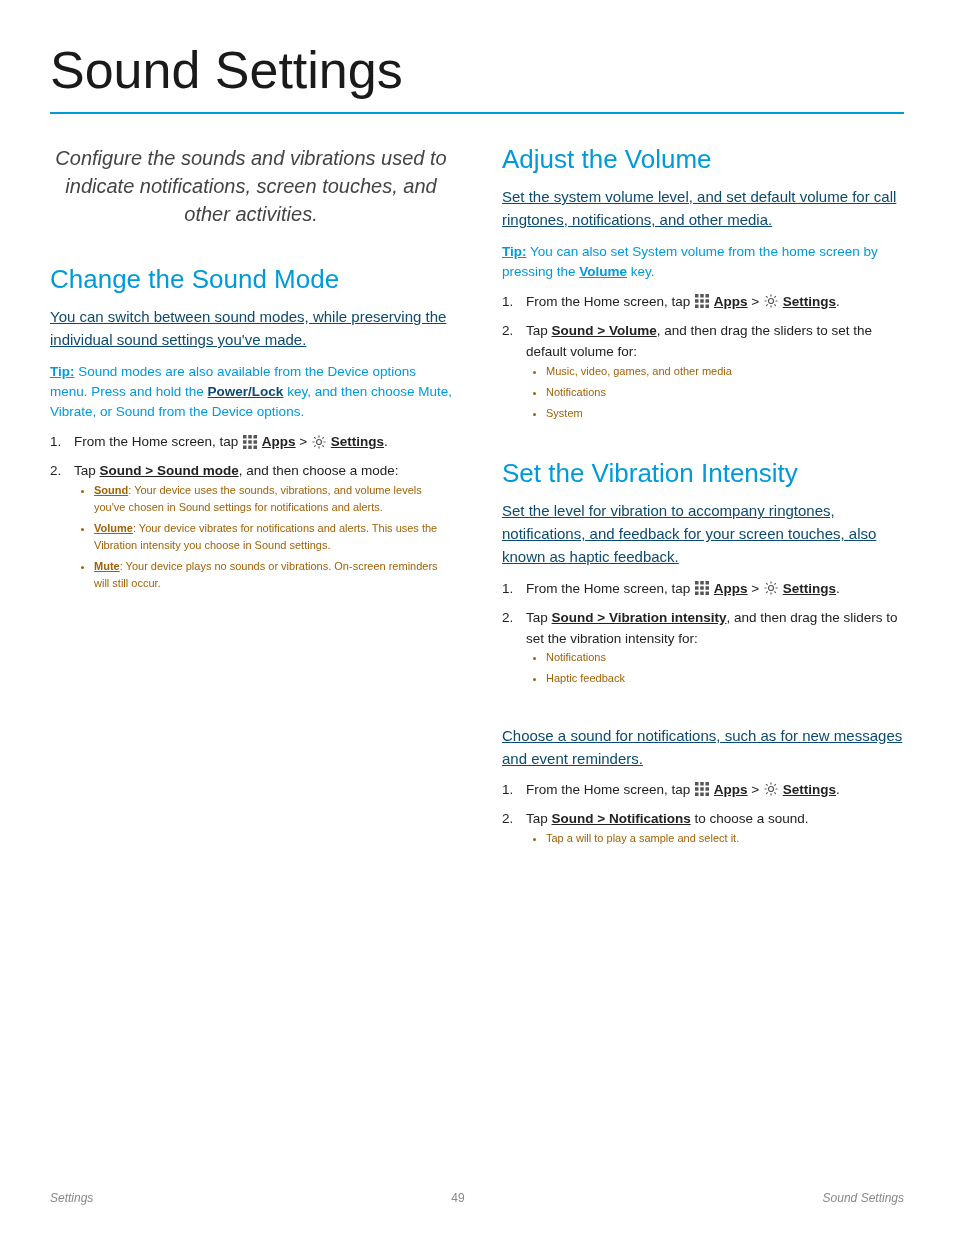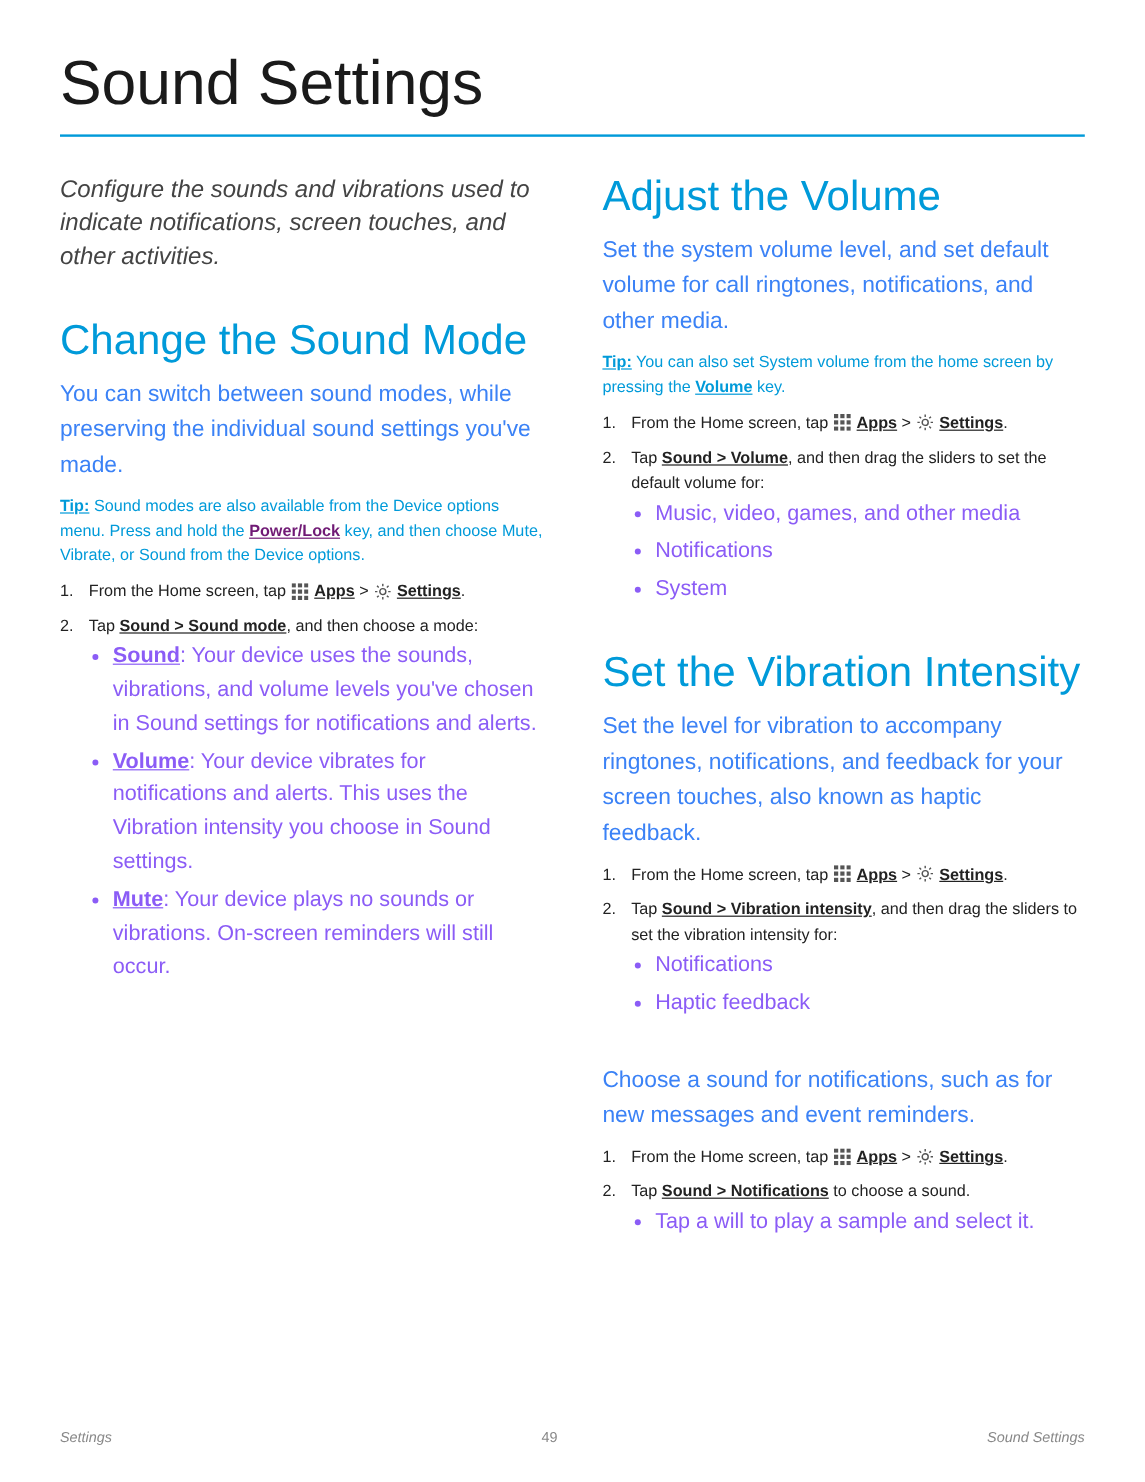--- a/index.html
+++ b/index.html
@@ -31,33 +31,35 @@
     }
     .left-col, .right-col {
       padding-top: 0;
     }
     .intro-text {
       font-style: italic;
       font-size: 20px;
       color: #444;
       line-height: 1.4;
       margin-bottom: 36px;
+      text-align: center;
     }
     .section-title {
-      font-size: 35px;
+      font-size: 26px;
       font-weight: 400;
       color: #009ad9;
       margin-bottom: 10px;
       margin-top: 0;
     }
     .section-body {
-      font-size: 19px;
+      font-size: 15px;
       line-height: 1.55;
-      color: #3b82f6;
+      color: #0c4a6e;
       margin-bottom: 10px;
+      text-decoration: underline;
     }
     .tip-block {
       font-size: 13.5px;
       color: #009ad9;
       margin-bottom: 10px;
       line-height: 1.5;
     }
     .tip-block strong {
       color: #009ad9;
     }
@@ -102,25 +104,25 @@
     }
     .settings-icon svg {
       width: 14px;
       height: 14px;
     }
     .bullet-list {
       margin-left: 20px;
       margin-bottom: 8px;
     }
     .bullet-list li {
-      font-size: 18px;
+      font-size: 11px;
       line-height: 1.55;
       margin-bottom: 4px;
       list-style: disc;
-      color: #8b5cf6;
+      color: #a16207;
     }
     .section-block {
       margin-bottom: 28px;
     }
     .footer {
       position: absolute;
       bottom: 30px;
       left: 50px;
       right: 50px;
       display: flex;
@@ -151,21 +153,21 @@
 
   <div class="left-col">
 
     <p class="intro-text">Configure the sounds and vibrations used to indicate notifications, screen touches, and other activities.</p>
 
     <div class="section-block">
       <h2 class="section-title">Change the Sound Mode</h2>
       <p class="section-body">You can switch between sound modes, while preserving the individual sound settings you've made.</p>
       <p class="tip-block">
         <strong>Tip:</strong>
-        <span class="blue-tip"> Sound modes are also available from the Device options menu. Press and hold the </span><strong class="tip-dark" style="color:#701a75;">Power/Lock</strong><span class="blue-tip"> key, and then choose Mute, Vibrate, or Sound from the Device options.</span>
+        <span class="blue-tip"> Sound modes are also available from the Device options menu. Press and hold the </span><strong class="tip-dark" style="color:#0c4a6e;">Power/Lock</strong><span class="blue-tip"> key, and then choose Mute, Vibrate, or Sound from the Device options.</span>
       </p>
       <div class="ordered-item">
         <span class="num">1.</span>
         <span class="item-text">
           From the Home screen, tap 
           <span class="apps-icon"><svg viewBox="0 0 12 12" xmlns="http://www.w3.org/2000/svg" width="14" height="14">
                 <rect x="0" y="0" width="3" height="3" fill="#555"></rect>
                 <rect x="4.5" y="0" width="3" height="3" fill="#555"></rect>
                 <rect x="9" y="0" width="3" height="3" fill="#555"></rect>
                 <rect x="0" y="4.5" width="3" height="3" fill="#555"></rect>

